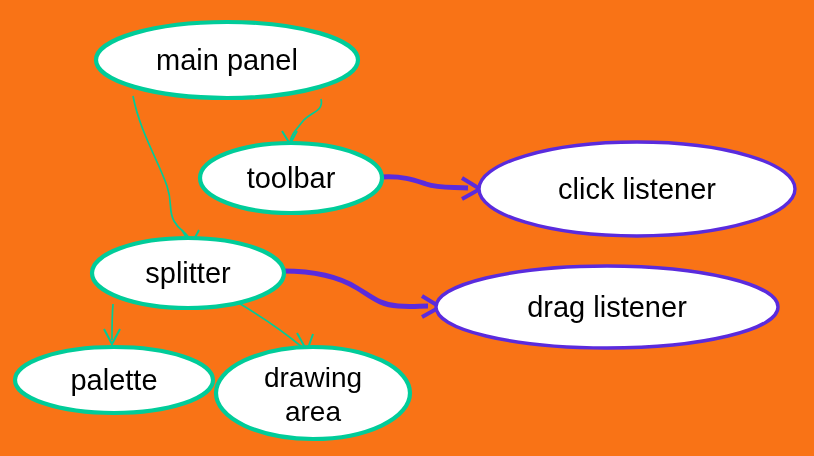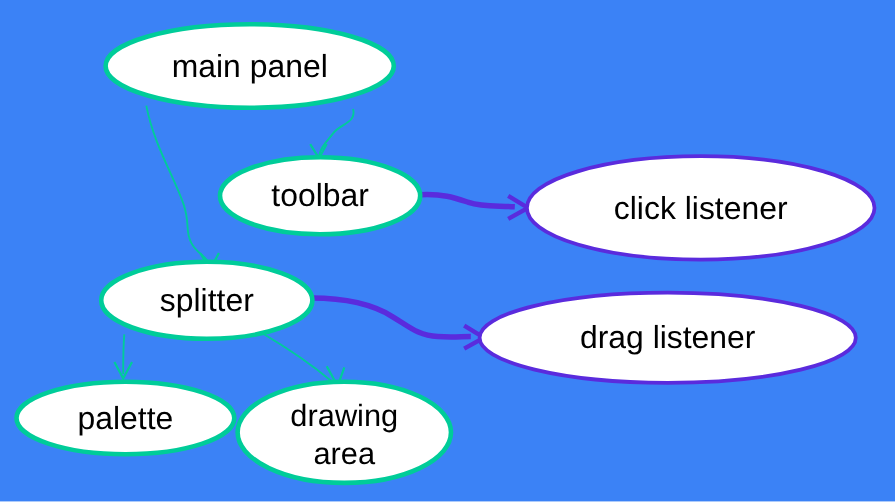--- a/index.html
+++ b/index.html
@@ -11,21 +11,21 @@
   body {
     width: 814px;
     height: 456px;
     font-family: "Liberation Sans", sans-serif;
     overflow: hidden;
   }
   #diagram-root {
     position: relative;
     width: 814px;
     height: 456px;
-    background: #3b82f6;
+    background: #f97316;
   }
   svg#graph-canvas {
     display: block;
     width: 814px;
     height: 456px;
   }
   .node-ellipse {
     fill: #ffffff;
   }
   .node-ellipse.green {

